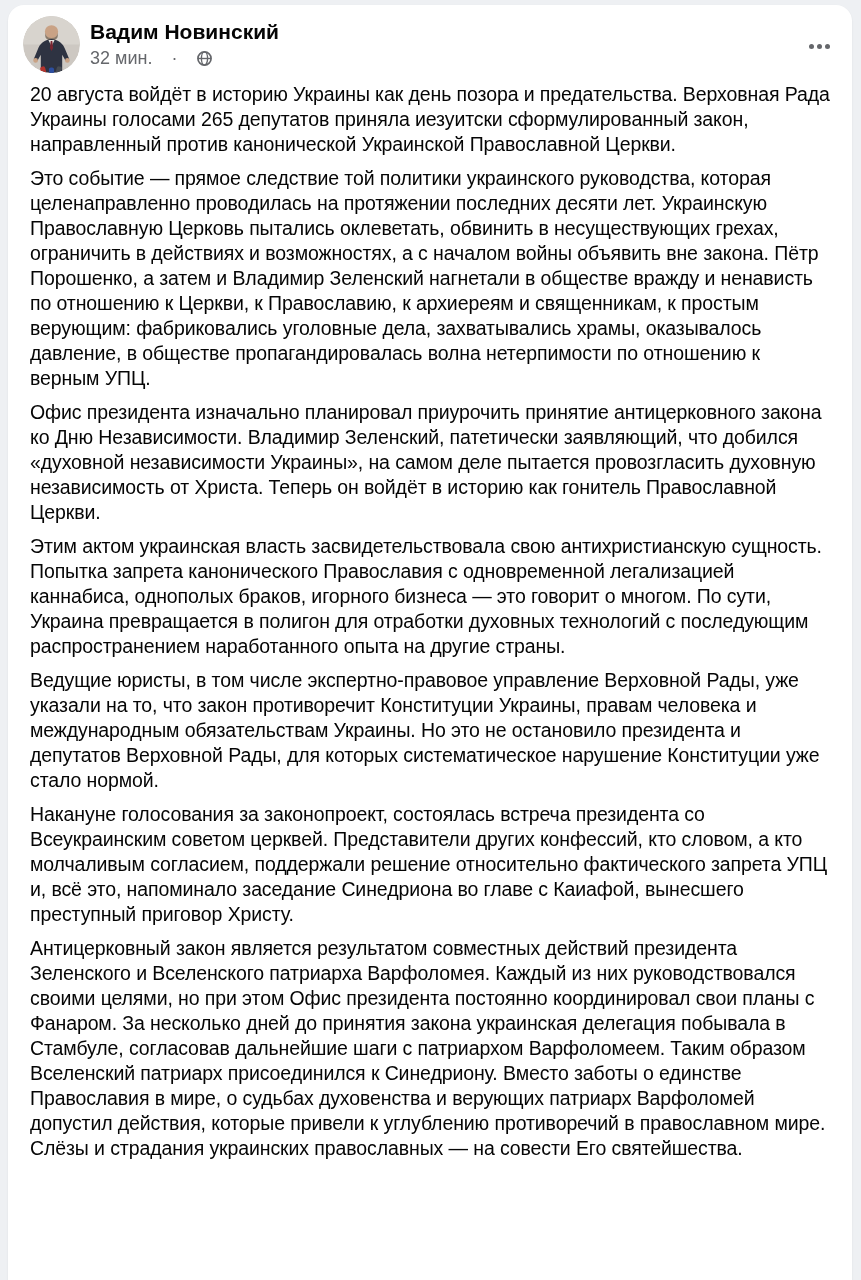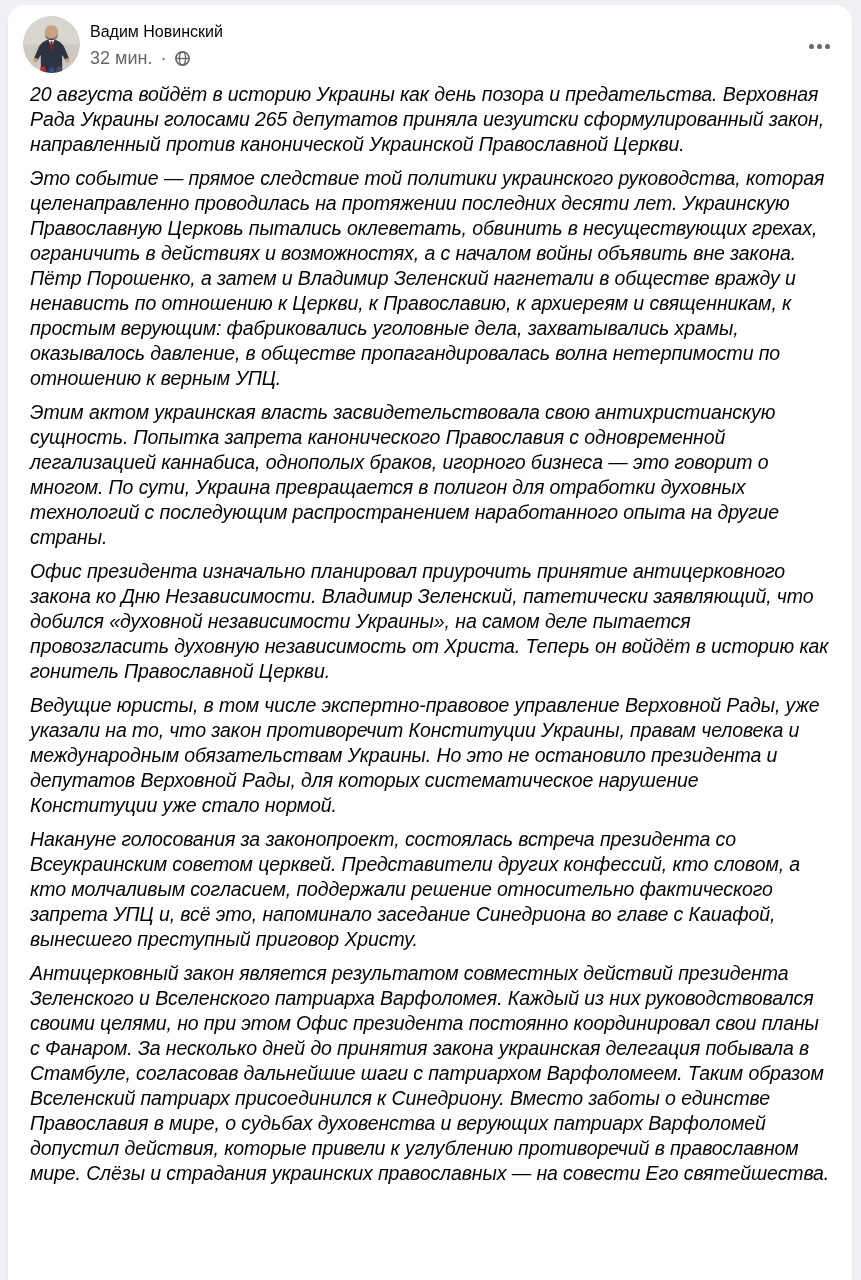--- a/index.html
+++ b/index.html
@@ -18,41 +18,41 @@
     display:flex;align-items:flex-start;
     padding:11px 16px 0 15px;position:relative;
   }
   .avatar{
     width:57px;height:57px;border-radius:50%;overflow:hidden;flex:0 0 auto;
     cursor:pointer;
   }
   .avatar svg{display:block;width:100%;height:100%;}
   .author-block{margin-left:10px;padding-top:2px;}
   .author-name{
-    font-size:16px;font-weight:normal;color:#050505;line-height:27px;
+    font-size:21px;font-weight:bold;color:#050505;line-height:27px;
     cursor:pointer;
   }
   .post-meta{
-    display:flex;align-items:center;gap:8px;
+    display:flex;align-items:center;gap:19px;
     font-size:18px;color:#65676b;line-height:24px;margin-top:1px;
   }
   .globe{color:#65676b;display:inline-flex;}
   .globe svg{display:block;}
   .menu-btn{
     position:absolute;right:14px;top:22px;width:38px;height:38px;
     display:flex;align-items:center;justify-content:center;gap:3px;
     border-radius:50%;cursor:pointer;background:transparent;border:none;
   }
   .dot{width:5px;height:5px;border-radius:50%;background:#65676b;}
   .post-body{
     padding:9px 22px 0 22px;
     font-size:19.5px;color:#050505;line-height:25px;
     letter-spacing:-0.1px;
   }
-  .post-body p{margin:0 0 9px 0;font-style:italic;}
+  .post-body p{margin:0 0 9px 0;}
 </style>
 </head>
 <body>
 
 <div class="post-card">
 
   <div class="post-header">
 
     <div class="avatar">
       <svg viewBox="0 0 56 56">
@@ -97,20 +97,20 @@
       <span class="dot"></span>
       <span class="dot"></span>
       <span class="dot"></span>
     </button>
 
   </div>
 
   <div class="post-body">
       <p>20 августа войдёт в историю Украины как день позора и предательства. Верховная Рада Украины голосами 265 депутатов приняла иезуитски сформулированный закон, направленный против канонической Украинской Православной Церкви.</p>
       <p>Это событие — прямое следствие той политики украинского руководства, которая целенаправленно проводилась на протяжении последних десяти лет. Украинскую Православную Церковь пытались оклеветать, обвинить в несуществующих грехах, ограничить в действиях и возможностях, а с началом войны объявить вне закона. Пётр Порошенко, а затем и Владимир Зеленский нагнетали в обществе вражду и ненависть по отношению к Церкви, к Православию, к архиереям и священникам, к простым верующим: фабриковались уголовные дела, захватывались храмы, оказывалось давление, в обществе пропагандировалась волна нетерпимости по отношению к верным УПЦ.</p>
+      <p>Офис президента изначально планировал приурочить принятие антицерковного закона ко Дню Независимости. Владимир Зеленский, патетически заявляющий, что добился «духовной независимости Украины», на самом деле пытается провозгласить духовную независимость от Христа. Теперь он войдёт в историю как гонитель Православной Церкви.</p>
       <p>Этим актом украинская власть засвидетельствовала свою антихристианскую сущность. Попытка запрета канонического Православия с одновременной легализацией каннабиса, однополых браков, игорного бизнеса — это говорит о многом. По сути, Украина превращается в полигон для отработки духовных технологий с последующим распространением наработанного опыта на другие страны.</p>
-      <p>Офис президента изначально планировал приурочить принятие антицерковного закона ко Дню Независимости. Владимир Зеленский, патетически заявляющий, что добился «духовной независимости Украины», на самом деле пытается провозгласить духовную независимость от Христа. Теперь он войдёт в историю как гонитель Православной Церкви.</p>
       <p>Ведущие юристы, в том числе экспертно-правовое управление Верховной Рады, уже указали на то, что закон противоречит Конституции Украины, правам человека и международным обязательствам Украины. Но это не остановило президента и депутатов Верховной Рады, для которых систематическое нарушение Конституции уже стало нормой.</p>
       <p>Накануне голосования за законопроект, состоялась встреча президента со Всеукраинским советом церквей. Представители других конфессий, кто словом, а кто молчаливым согласием, поддержали решение относительно фактического запрета УПЦ и, всё это, напоминало заседание Синедриона во главе с Каиафой, вынесшего преступный приговор Христу.</p>
       <p>Антицерковный закон является результатом совместных действий президента Зеленского и Вселенского патриарха Варфоломея. Каждый из них руководствовался своими целями, но при этом Офис президента постоянно координировал свои планы с Фанаром. За несколько дней до принятия закона украинская делегация побывала в Стамбуле, согласовав дальнейшие шаги с патриархом Варфоломеем. Таким образом Вселенский патриарх присоединился к Синедриону. Вместо заботы о единстве Православия в мире, о судьбах духовенства и верующих патриарх Варфоломей допустил действия, которые привели к углублению противоречий в православном мире. Слёзы и страдания украинских православных — на совести Его святейшества.</p>
     </div>
 
 </div>
 
 </body></html>

